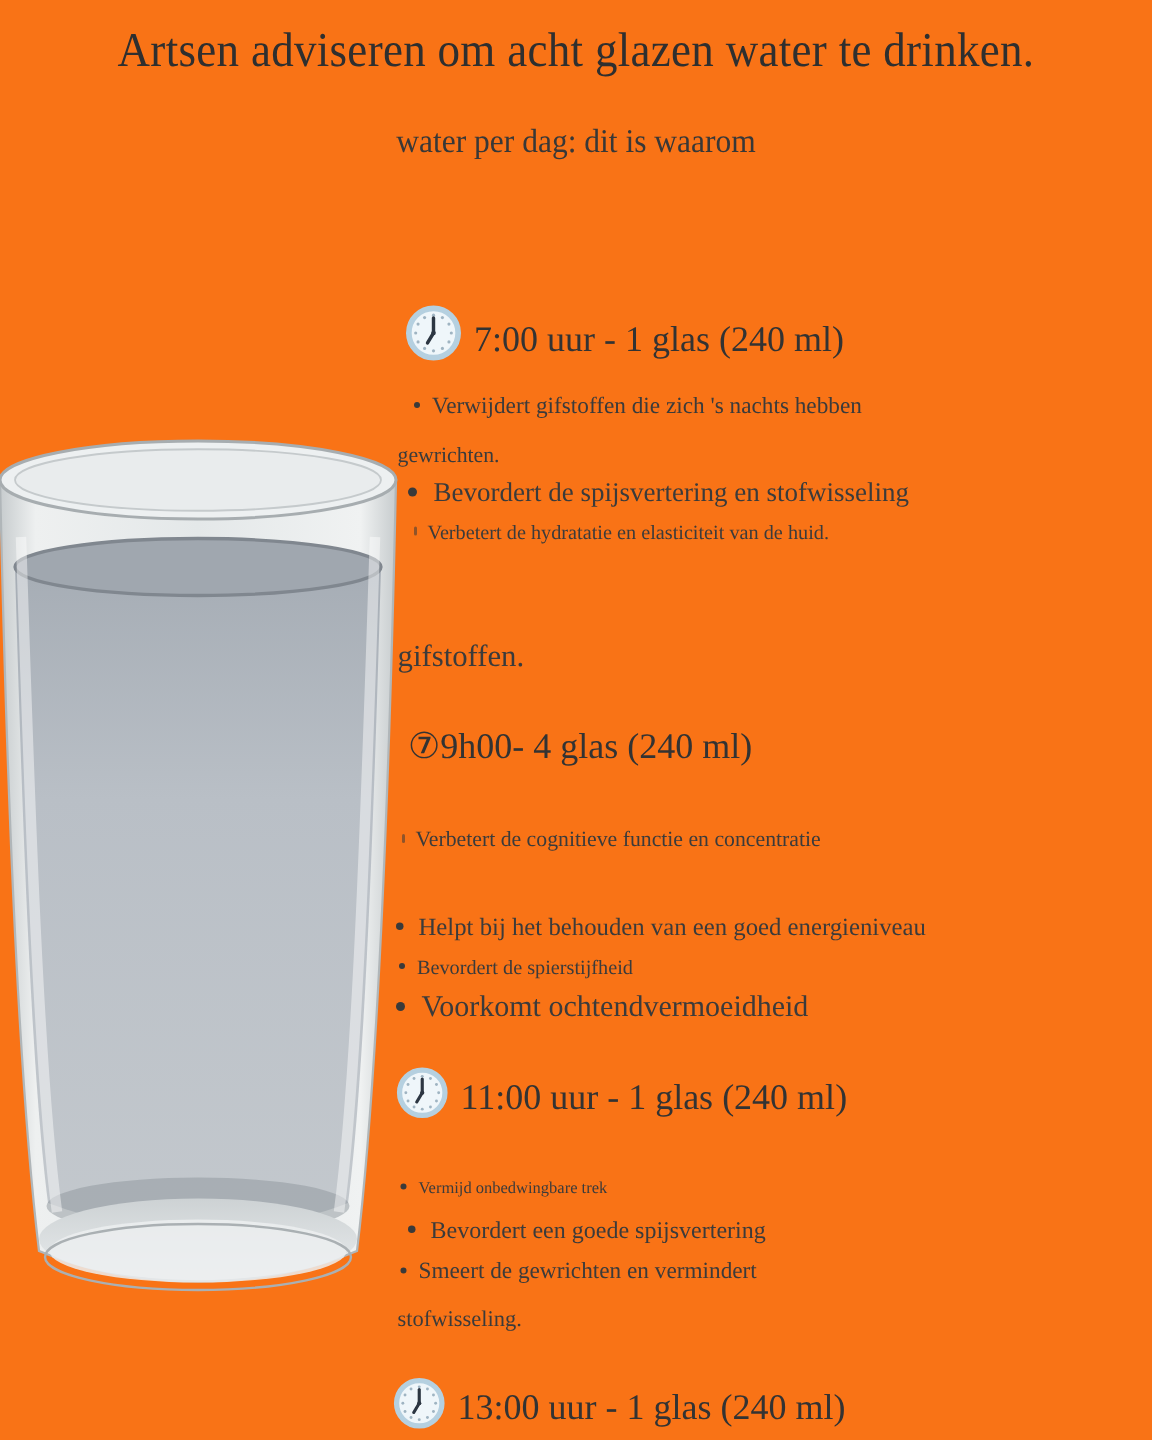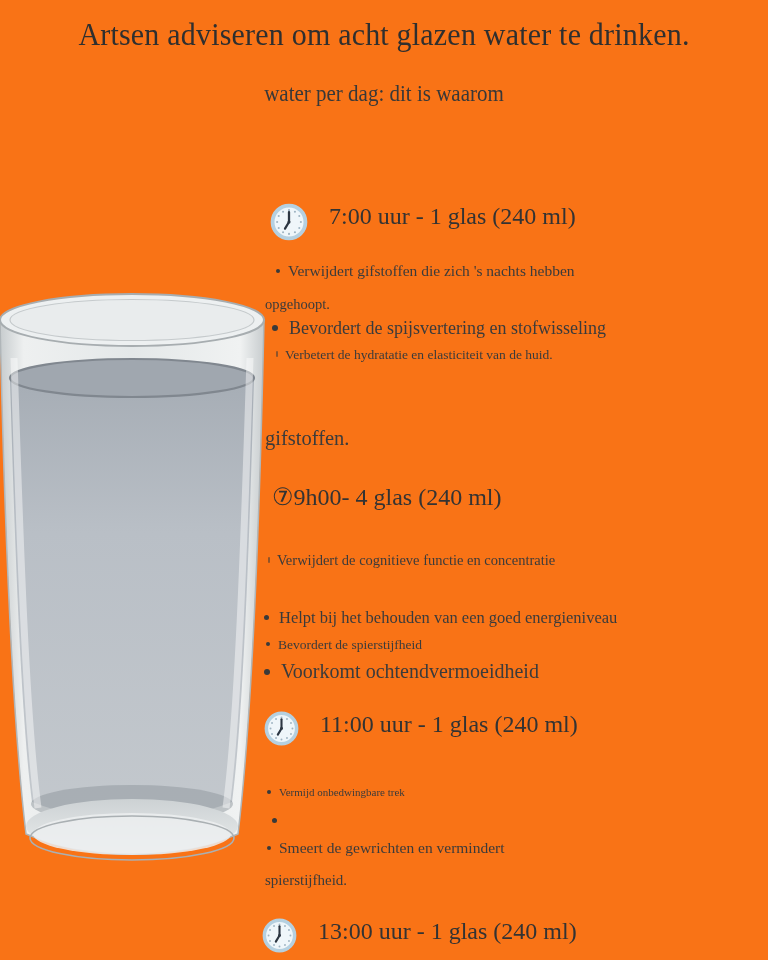--- a/index.html
+++ b/index.html
@@ -17,21 +17,21 @@
     text-align:center;font-size:30px;letter-spacing:.2px;
     color:#2f2f2f;transform:scaleY(1.08);transform-origin:top;
   }
   .subtitle{
     position:absolute;top:81px;left:0;width:768px;
     text-align:center;font-size:21px;color:#383838;
     transform:scaleY(1.06);transform-origin:top;
   }
   .glass{position:absolute;left:-4px;top:286px;width:272px;height:592px;}
   .sec-heading{
-    position:absolute;display:flex;align-items:flex-start;gap:21px;
+    position:absolute;display:flex;align-items:flex-end;gap:8px;
     font-size:24px;color:#333;white-space:nowrap;
   }
   .clock{width:38px;height:38px;flex:none;}
   .clock.sm{width:35px;height:35px;}
   .b{position:absolute;white-space:nowrap;color:#3b3b3b;text-align:center;}
   .dk{
     display:inline-block;width:5px;height:5px;background:#3a3a3a;
     border-radius:50%;vertical-align:middle;margin:0 10px 3px 0;
   }
   .dk.sm{width:4px;height:4px;margin-right:8px;}
@@ -111,37 +111,37 @@
   <div class="sec-heading" style="left:270px;top:203px">
     <svg class="clock">
         <use href="#clocksym"></use>
       </svg>
     <span>7:00 uur - 1 glas (240 ml)</span>
   </div>
   <div class="b" style="left:276px;top:262px;font-size:15.5px">
     <span class="dk sm"></span><span>Verwijdert gifstoffen die zich 's nachts hebben</span>
   </div>
   <div class="b" style="left:265px;top:296px;font-size:14.5px">
-    <span>opgehoopt.</span>
+    <span>gewrichten.</span>
   </div>
   <div class="b" style="left:272px;top:318px;font-size:18px">
     <span class="dk lg"></span><span>Bevordert de spijsvertering en stofwisseling</span>
   </div>
   <div class="b" style="left:276px;top:347px;font-size:13.5px">
     <span class="dk tick"></span><span>Verbetert de hydratatie en elasticiteit van de huid.</span>
   </div>
   <div class="b" style="left:265px;top:427px;font-size:20.5px">
     <span>gifstoffen.</span>
   </div>
 
   <div class="sec-heading" style="left:272px;top:483px">
     <span>⑦9h00- 4 glas (240 ml)</span>
   </div>
   <div class="b" style="left:268px;top:552px;font-size:14.5px">
-    <span class="dk tick"></span><span>Verwijdert de cognitieve functie en concentratie</span>
+    <span class="dk tick"></span><span>Verbetert de cognitieve functie en concentratie</span>
   </div>
   <div class="b" style="left:264px;top:608px;font-size:16.5px">
     <span class="dk"></span><span>Helpt bij het behouden van een goed energieniveau</span>
   </div>
   <div class="b" style="left:266px;top:637px;font-size:13.5px">
     <span class="dk sm"></span><span>Bevordert de spierstijfheid</span>
   </div>
   <div class="b" style="left:264px;top:660px;font-size:20px">
     <span class="dk lg"></span><span>Voorkomt ochtendvermoeidheid</span>
   </div>
@@ -149,27 +149,27 @@
   <div class="sec-heading" style="left:264px;top:711px">
     <svg class="clock sm">
         <use href="#clocksym"></use>
       </svg>
     <span>11:00 uur - 1 glas (240 ml)</span>
   </div>
   <div class="b" style="left:267px;top:786px;font-size:11px">
     <span class="dk sm"></span><span>Vermijd onbedwingbare trek</span>
   </div>
   <div class="b" style="left:272px;top:812px;font-size:16px">
-    <span class="dk"></span>
+    <span class="dk"></span><span>Bevordert een goede spijsvertering</span>
   </div>
   <div class="b" style="left:267px;top:839px;font-size:15.5px">
     <span class="dk sm"></span><span>Smeert de gewrichten en vermindert</span>
   </div>
   <div class="b" style="left:265px;top:872px;font-size:15px">
-    <span>spierstijfheid.</span>
+    <span>stofwisseling.</span>
   </div>
 
   <div class="sec-heading" style="left:262px;top:918px">
     <svg class="clock sm">
         <use href="#clocksym"></use>
       </svg>
     <span>13:00 uur - 1 glas (240 ml)</span>
   </div>
 
 </div>

